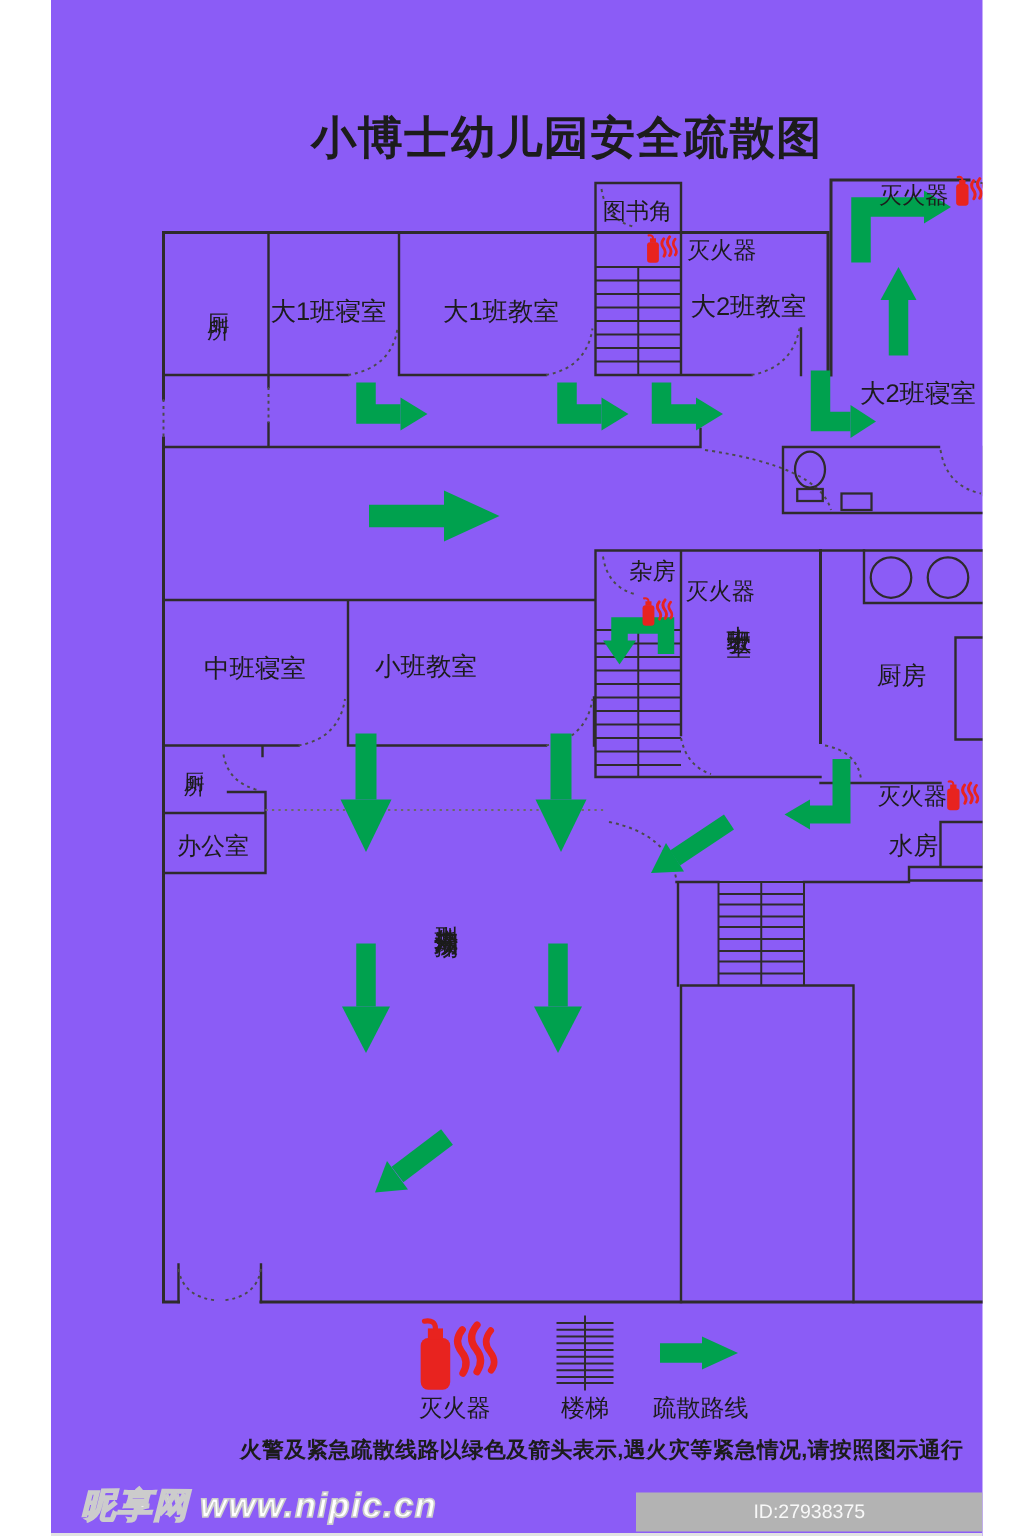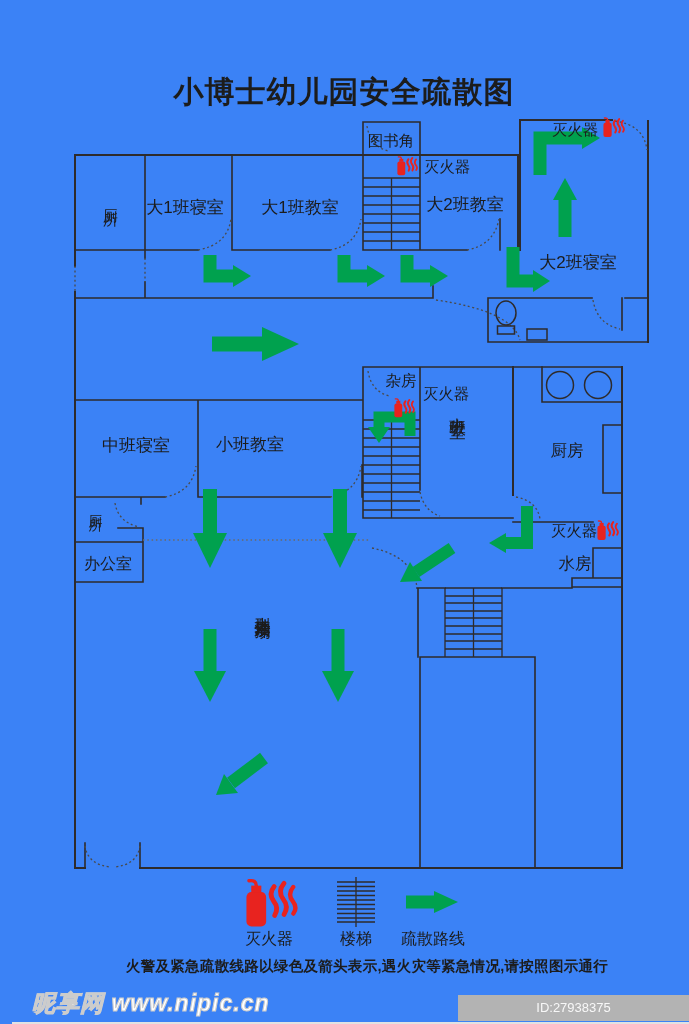--- a/index.html
+++ b/index.html
@@ -1,34 +1,34 @@
 <!DOCTYPE html>
 <html><head>
 <meta charset="utf-8">
 <style>
   html,body{margin:0;padding:0;background:#ffffff;}
   .page{
-    position:relative;width:689px;height:1024px;margin:0 auto;background:#3b82f6;
+    position:relative;width:621px;height:1024px;margin:0 auto;background:#8b5cf6;
     font-family:"Liberation Sans", sans-serif;overflow:hidden;
   }
   svg text{fill:#1c1c1c;font-family:"Liberation Sans", sans-serif;}
   .vtext{writing-mode:vertical-rl;text-orientation:upright;}
   .room-label{font-size:17px;}
   .small-label{font-size:15.5px;}
   .title-text{font-size:30px;font-weight:bold;letter-spacing:1px;}
   .caption-text{font-size:14.5px;font-weight:bold;letter-spacing:.3px;}
   .legend-label{font-size:16px;}
   .wall{stroke:#2e2b2c;fill:none;stroke-width:2;stroke-linecap:square;}
   .wall-thin{stroke:#2e2b2c;fill:none;stroke-width:1.6;stroke-linecap:square;}
   .door{stroke:#4a4a4a;fill:none;stroke-width:1.3;stroke-dasharray:2 2.6;}
   .dotline{stroke:#6a6a6a;fill:none;stroke-width:1.4;stroke-dasharray:1.5 2.8;}
   .stairs{stroke:#2e2b2c;fill:none;stroke-width:1.3;}
   .fixture{stroke:#2e2b2c;fill:none;stroke-width:1.5;}
   .arrow-shaft{fill:none;stroke-linejoin:miter;stroke-linecap:butt;}
-  .wm-bar{position:absolute;left:12px;right:0;bottom:0;height:38px;}
+  .wm-bar{position:absolute;left:0;right:0;bottom:0;height:38px;}
   .wm-left{
     position:absolute;left:20px;bottom:5px;font-size:23px;font-weight:bold;font-style:italic;
     color:#ffffff;-webkit-text-stroke:1.1px #cccccc;letter-spacing:1px;white-space:nowrap;
   }
   .wm-id{
     position:absolute;right:0;bottom:3px;width:231px;height:26px;background:#b3b3b3;
     color:#f8f8f8;font-size:13px;line-height:26px;text-align:center;font-style:normal;
   }
   .bottom-line{position:absolute;left:0;right:0;bottom:0;height:2px;background:#e2e2e2;}
 </style>

